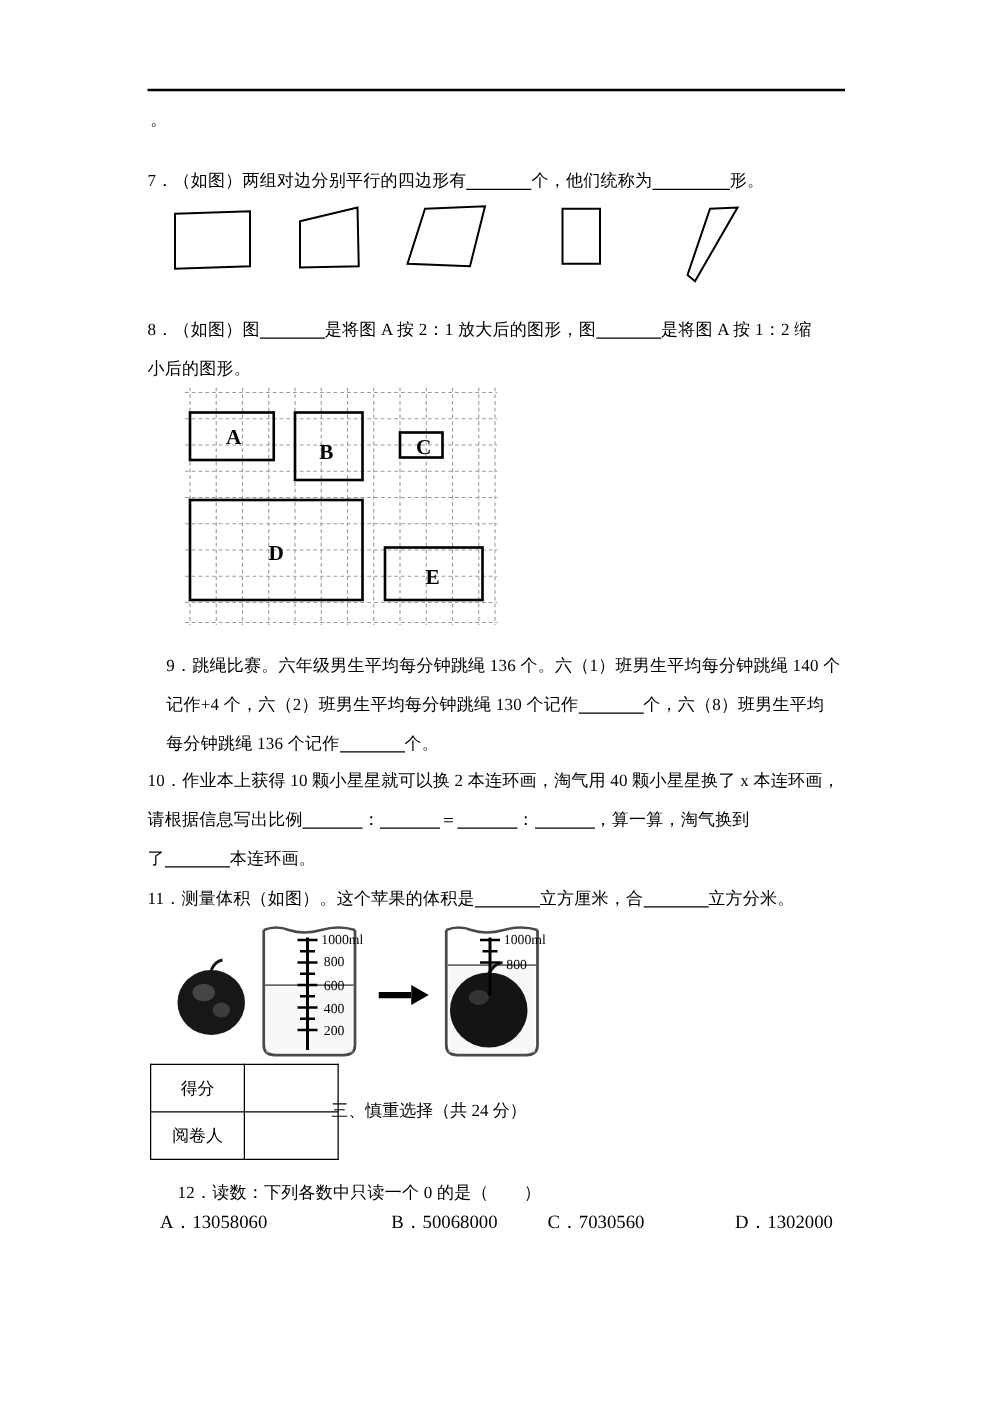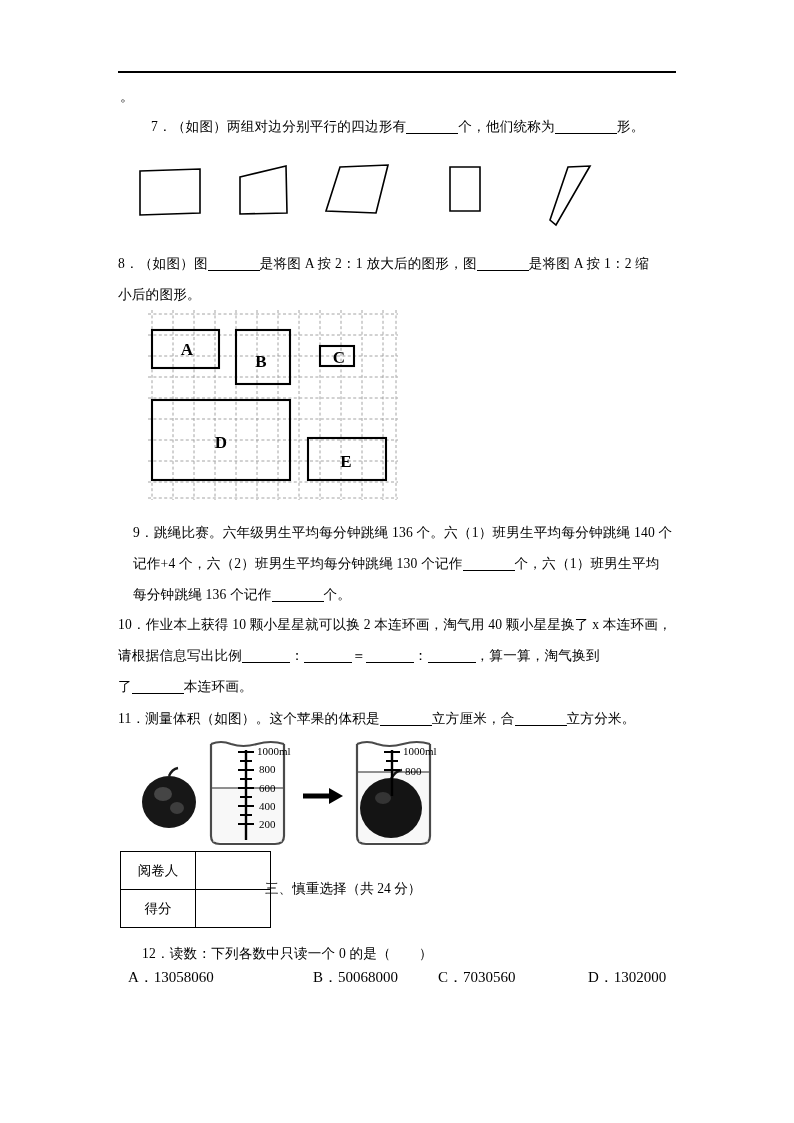--- a/index.html
+++ b/index.html
@@ -90,21 +90,21 @@
 </style>
 </head>
 <body>
 
 <div class="page">
 
   <div class="top-rule"></div>
 
   <div class="tiny-period">。</div>
 
-  <div class="q" style="top:111px;margin-left:33px;">
+  <div class="q" style="top:129px;">
     <span class="num">7．</span><span>（如图）两组对边分别平行的四边形有</span><span class="blank w1"></span><span>个，他们统称为</span><span class="blank w2"></span><span>形。</span>
   </div>
 
   <div class="shapes">
     <svg width="480" height="80" viewBox="0 0 480 80">
       <g fill="none" stroke="#000" stroke-width="1.6">
 
         <polygon points="10,16 70,14 70,58 10,60"></polygon>
 
         <polygon points="110,22 156,11 157,58 110,59"></polygon>
@@ -165,21 +165,21 @@
         <text x="113" y="57">B</text>
         <text x="191" y="53">C</text>
         <text x="73" y="138">D</text>
         <text x="198" y="157">E</text>
       </g>
     </svg>
   </div>
 
   <div class="q" style="top:517px;margin-left:15px;">
     <span class="num">9．</span><span>跳绳比赛。六年级男生平均每分钟跳绳 136 个。六（1）班男生平均每分钟跳绳 140 个</span><br>
-    <span>记作+4 个，六（2）班男生平均每分钟跳绳 130 个记作</span><span class="blank w1"></span><span>个，六（1）班男生平均</span><br>
+    <span>记作+4 个，六（2）班男生平均每分钟跳绳 130 个记作</span><span class="blank w1"></span><span>个，六（8）班男生平均</span><br>
     <span>每分钟跳绳 136 个记作</span><span class="blank w1"></span><span>个。</span>
   </div>
 
   <div class="q" style="top:609px;">
     <span class="num">10．</span><span>作业本上获得 10 颗小星星就可以换 2 本连环画，淘气用 40 颗小星星换了 x 本连环画，</span><br>
     <span>请根据信息写出比例</span><span class="blank w4"></span><span>：</span><span class="blank w4"></span><span>＝</span><span class="blank w4"></span><span>：</span><span class="blank w4"></span><span>，算一算，淘气换到</span><br>
     <span>了</span><span class="blank w1"></span><span>本连环画。</span>
   </div>
 
   <div class="q" style="top:703px;">
@@ -249,25 +249,25 @@
           <text x="270" y="19">1000ml</text>
           <text x="272" y="39">800</text>
         </g>
       </g>
     </svg>
   </div>
 
   <table class="scoretable">
     <tbody>
         <tr>
-      <td class="label">阅卷人</td>
+      <td class="label">得分</td>
       <td class="value"></td>
     </tr>
     <tr>
-      <td class="label">得分</td>
+      <td class="label">阅卷人</td>
       <td class="value"></td>
     </tr>
   </tbody>
     </table>
 
   <div class="section-head">三、慎重选择（共 24 分）</div>
 
   <div class="q" style="top:938px;margin-left:24px;">
     <span class="num">12．</span><span>读数：下列各数中只读一个 0 的是（</span><span class="paren">&nbsp;&nbsp;&nbsp;</span><span>）</span>
   </div>

